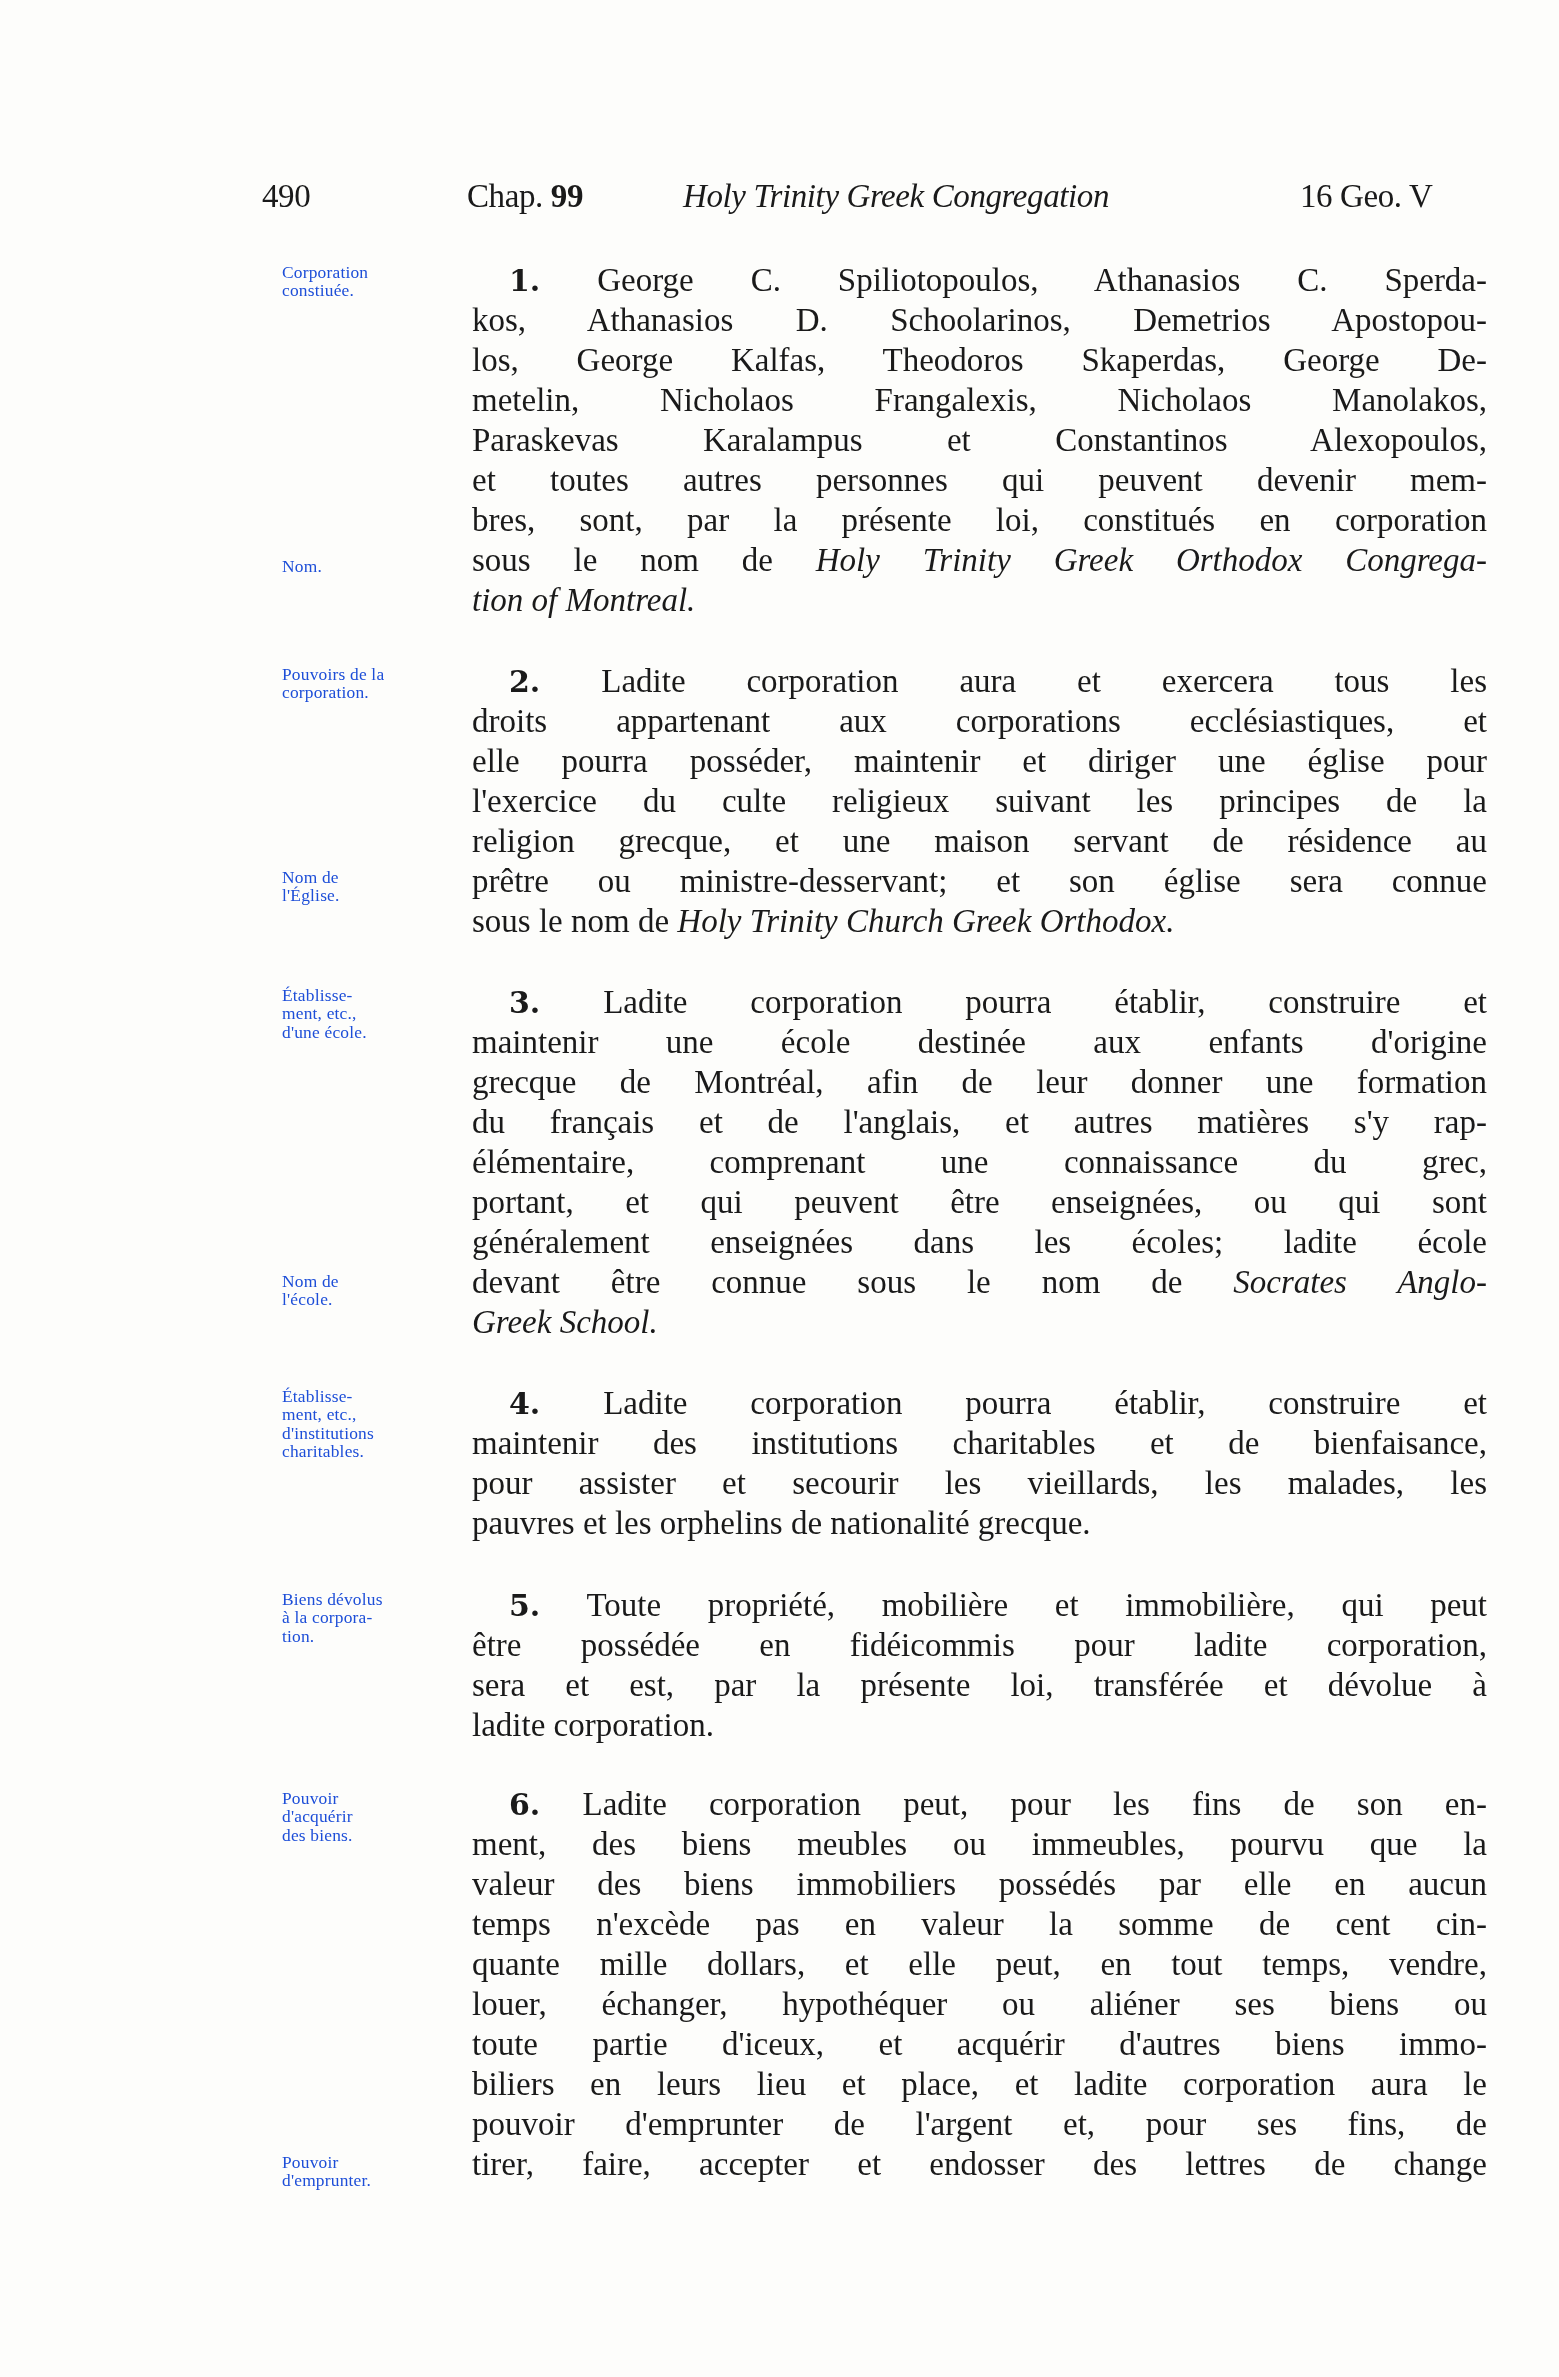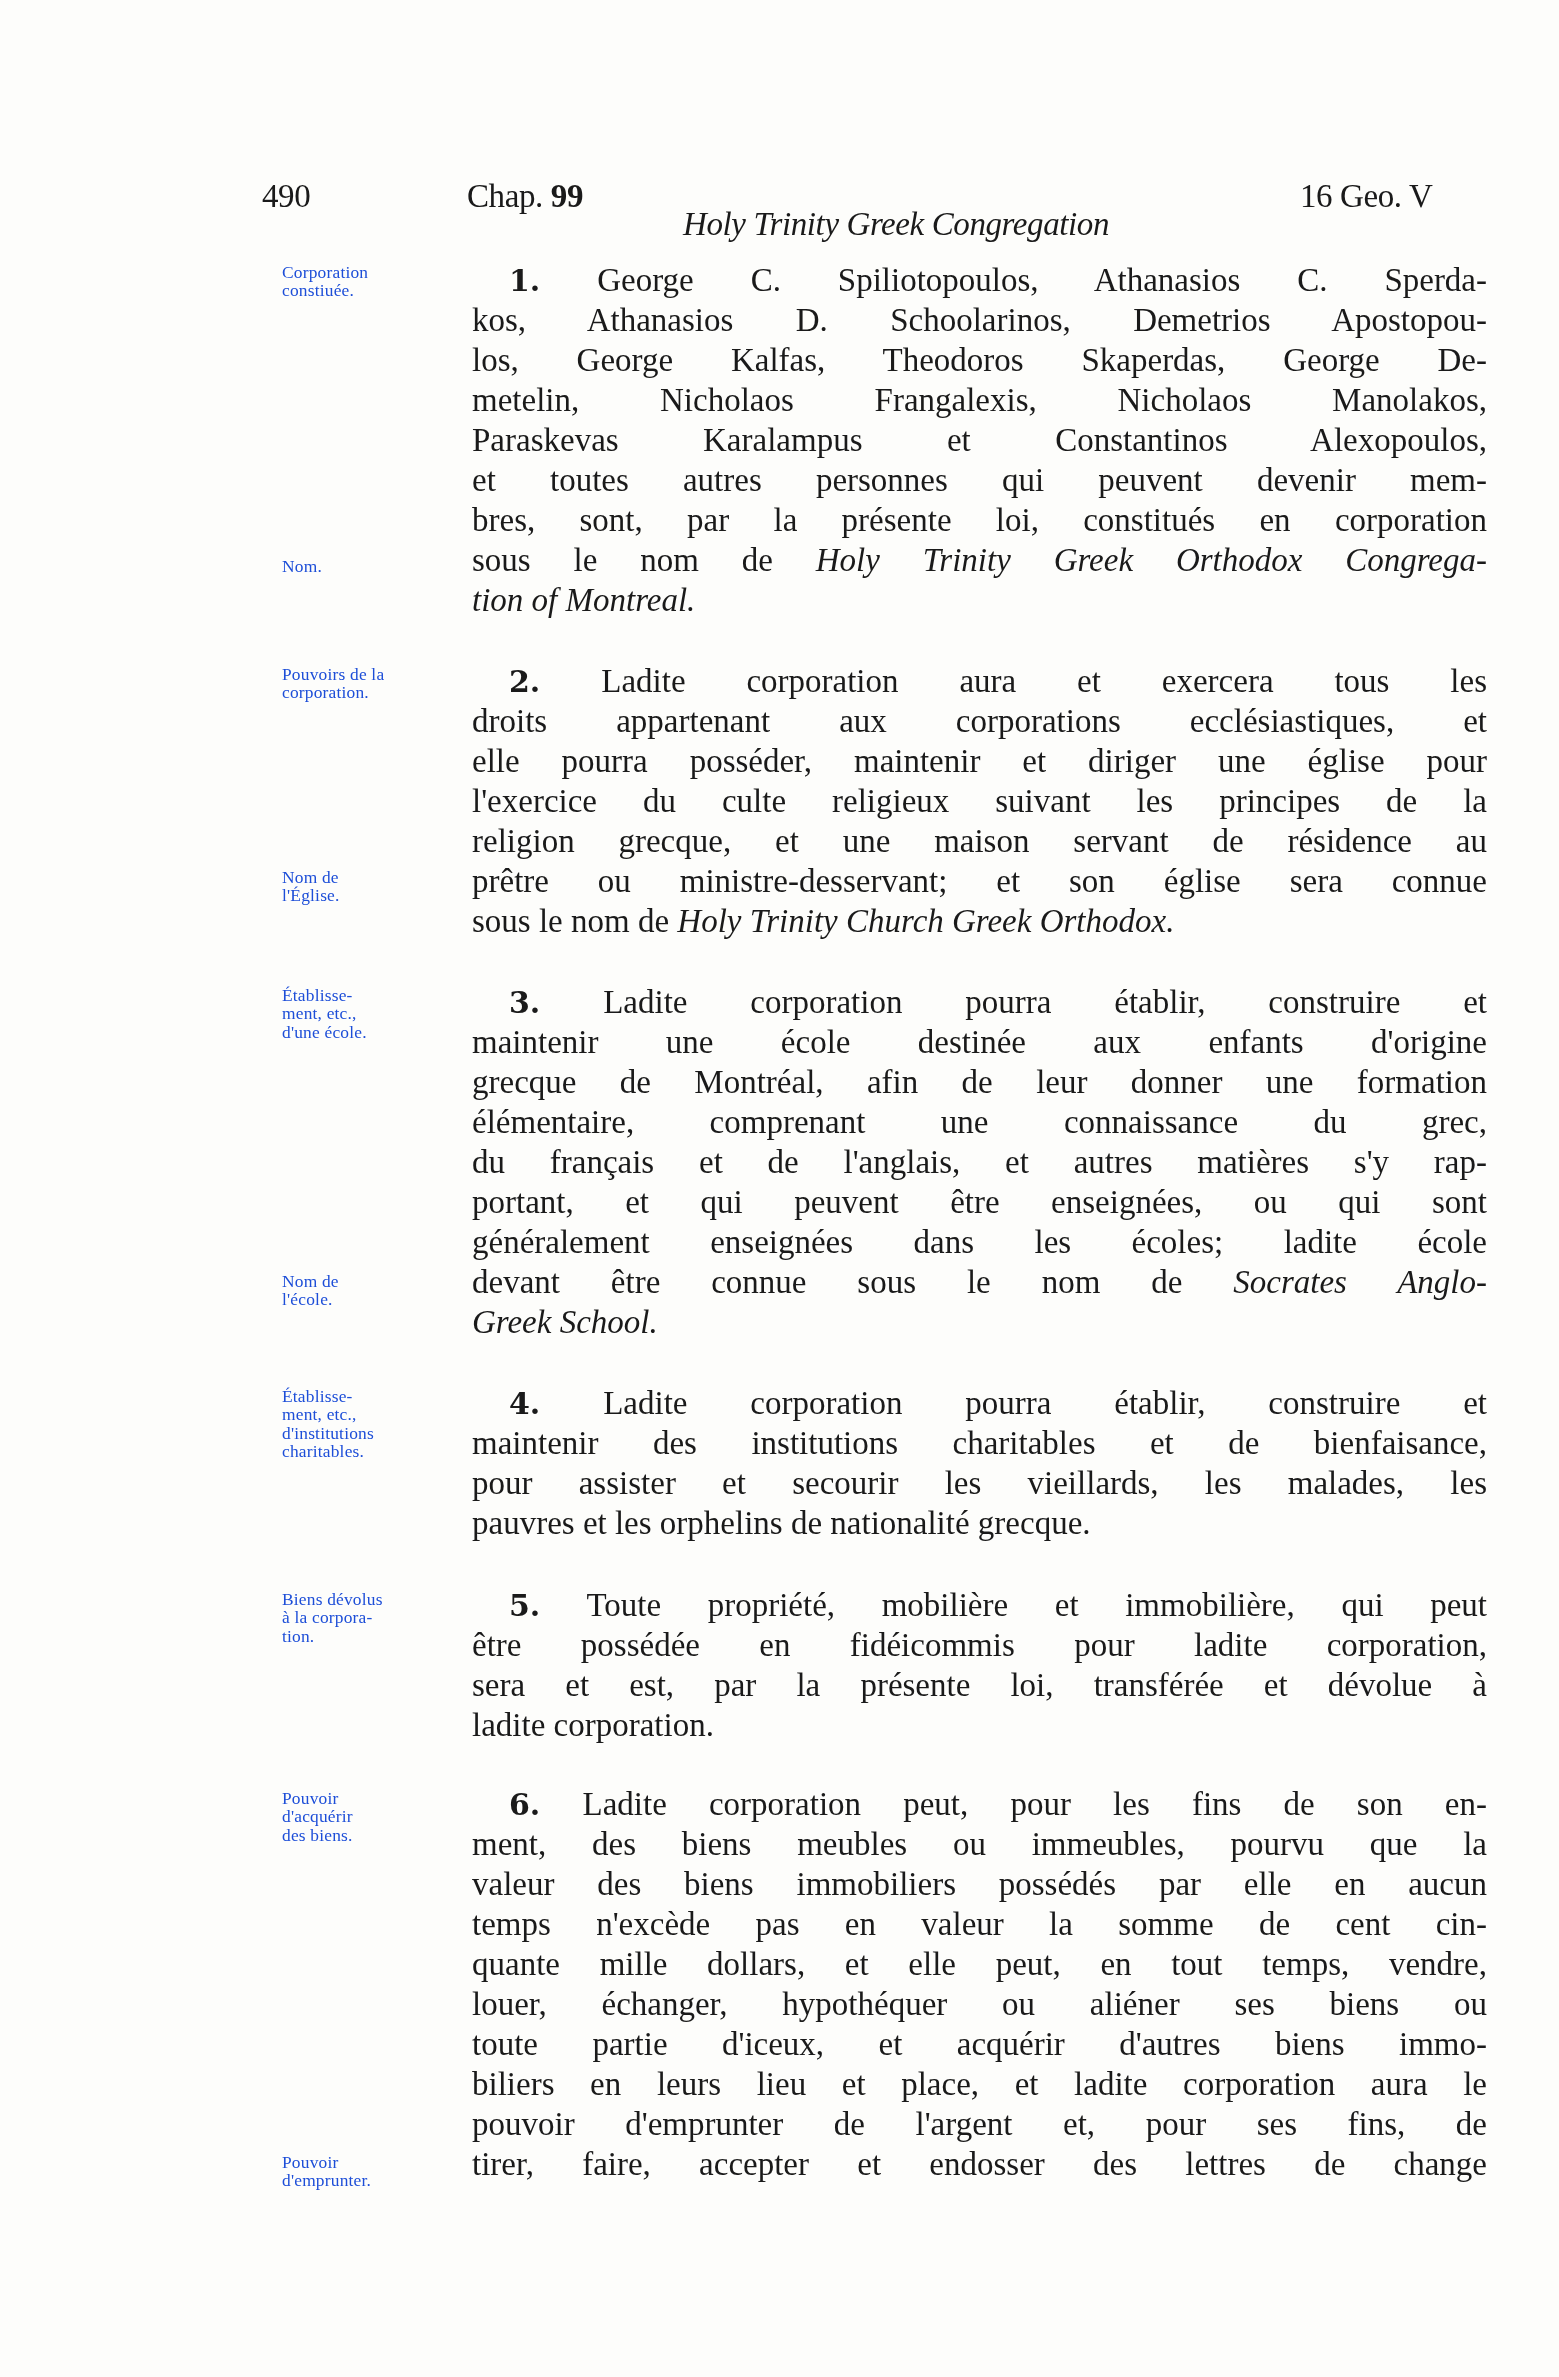--- a/index.html
+++ b/index.html
@@ -5,21 +5,21 @@
   html, body { margin: 0; padding: 0; background: #ffffff; }
   body { width: 1560px; height: 2377px; position: relative; overflow: hidden;
          font-family: "DejaVu Serif", "Liberation Serif", serif; color: #1a1a1a; }
   .page { position: absolute; left: 0; top: 0; width: 1560px; height: 2377px; background: #fdfdfb; }
   .header { position: absolute; top: 174px; left: 262px; width: 1221px; height: 44px;
             font-size: 33px; line-height: 44px; font-family: "Liberation Serif", serif; letter-spacing: -0.4px; }
   .header span { position: absolute; top: 0; white-space: nowrap; text-align: center; }
   .hdr-page { left: 0; }
   .hdr-chap { left: 205px; }
   .hdr-chap b { font-weight: bold; }
-  .hdr-title { left: 421px; font-style: italic; margin-top: 28px; }
+  .hdr-title { left: 421px; font-style: italic; }
   .hdr-session { left: 1038px; }
 
   .note { position: absolute; left: 282px; width: 174px; font-size: 17.4px; line-height: 18.3px;
           font-family: "Liberation Serif", serif; color: #1d4ed8; letter-spacing: 0.2px; }
   .note div { white-space: nowrap; }
 
   .section { position: absolute; left: 472px; width: 1015px; font-family: "Liberation Serif", serif;
              font-size: 33px; }
   .line { height: 40px; line-height: 40px; white-space: nowrap; text-align: justify;
           text-align-last: justify; }
@@ -83,22 +83,22 @@
     <div>d'une école.</div>
   </div>
   <div class="note" style="top:1272px">
     <div>Nom de</div>
     <div>l'école.</div>
   </div>
   <div class="section" style="top:982px">
     <div class="line first"><span class="num">3.</span> <span>Ladite corporation pourra établir, construire et</span></div>
     <div class="line">maintenir une école destinée aux enfants d'origine</div>
     <div class="line">grecque de Montréal, afin de leur donner une formation</div>
+    <div class="line">du français et de l'anglais, et autres matières s'y rap-</div>
     <div class="line">élémentaire, comprenant une connaissance du grec,</div>
-    <div class="line">du français et de l'anglais, et autres matières s'y rap-</div>
     <div class="line">portant, et qui peuvent être enseignées, ou qui sont</div>
     <div class="line">généralement enseignées dans les écoles; ladite école</div>
     <div class="line"><span>devant être connue sous le nom de </span><span class="it">Socrates Anglo-</span></div>
     <div class="line last it">Greek School.</div>
   </div>
 
   <div class="note" style="top:1387px">
     <div>Établisse-</div>
     <div>ment, etc.,</div>
     <div>d'institutions</div>

